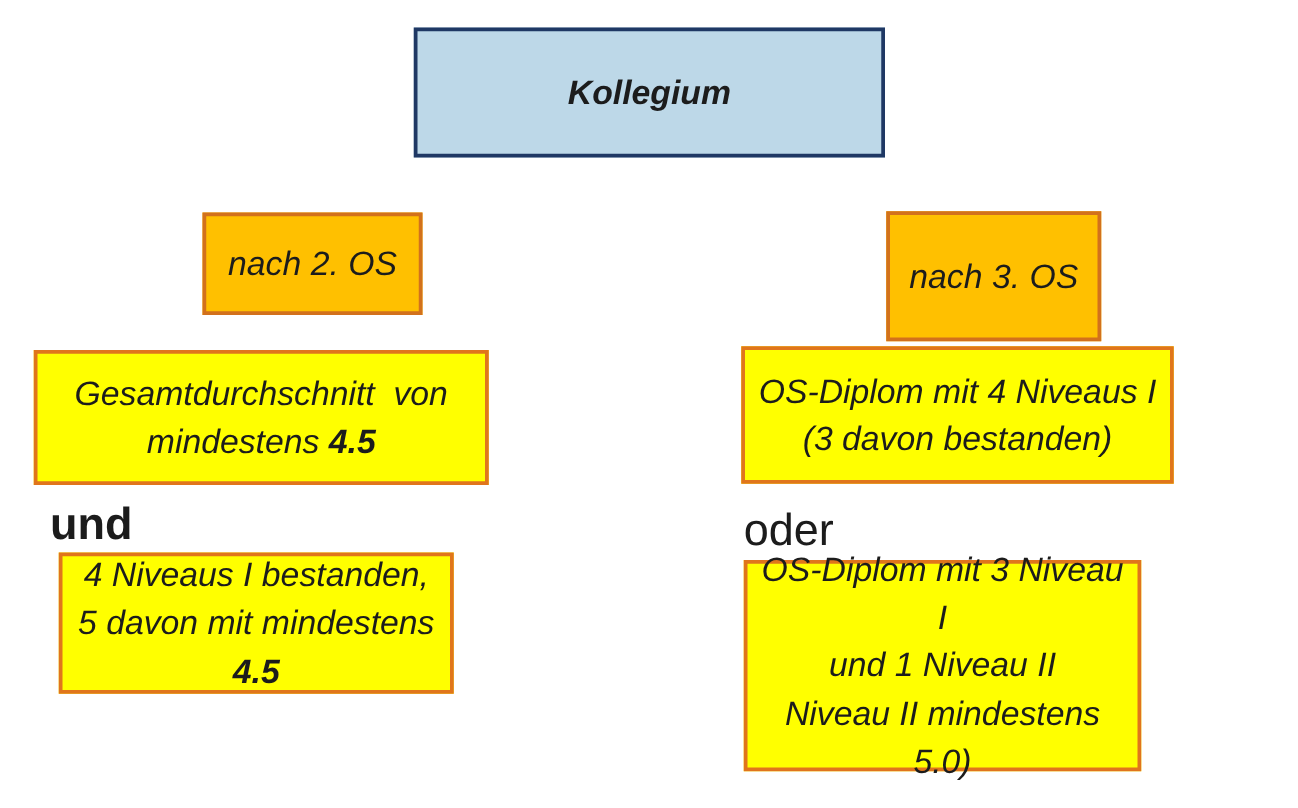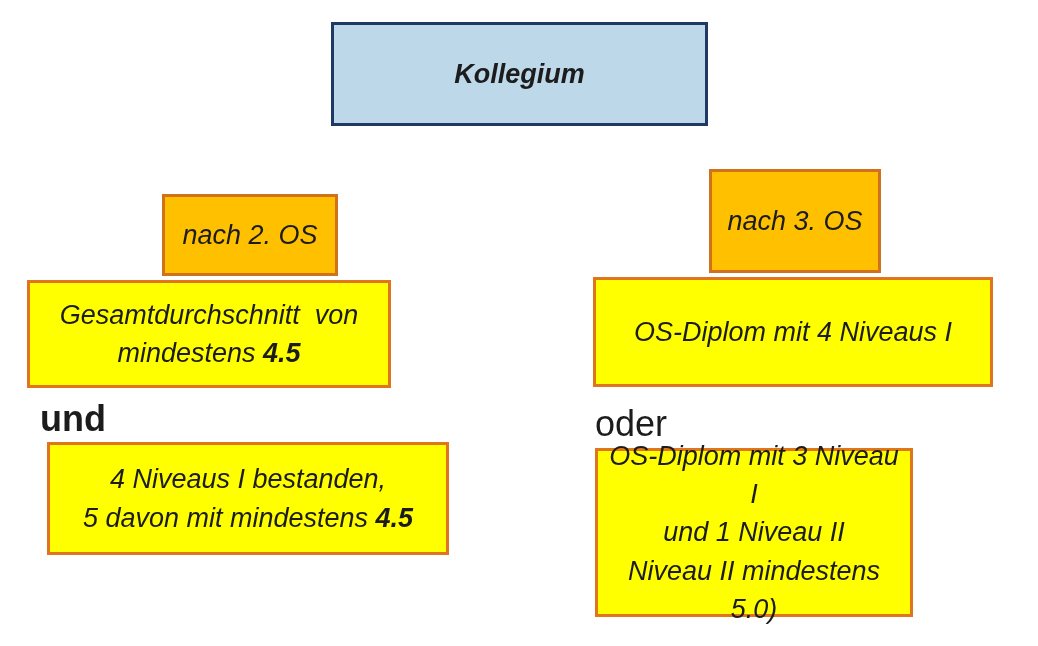--- a/index.html
+++ b/index.html
@@ -20,29 +20,29 @@
     font-size:27px; line-height:1.42; white-space:pre-wrap;font-style:italic;
   }
   .root-box{
     left:331px; top:22px; width:377px; height:104px;
     background:var(--root-fill); border:3px solid var(--root-border);
     font-weight:700;
   }
   .stage-box{
     background:var(--stage-fill); border:3px solid var(--stage-border);
   }
-  .stage-left{left:162px; top:170px; width:176px; height:82px;margin-top:24px;}
+  .stage-left{left:162px; top:170px; width:176px; height:82px;}
   .stage-right{left:709px; top:169px; width:172px; height:104px;}
   .criteria-box{
     background:var(--criteria-fill); border:3px solid var(--criteria-border);
     padding:4px 6px;
   }
   .crit-l1{left:27px;  top:280px; width:364px; height:108px;}
-  .crit-l2{left:47px;  top:442px; width:402px; height:113px;}
-  .crit-r1{left:593px; top:277px; width:400px; height:110px;align-items:center;}
+  .crit-l2{left:47px;  top:442px; width:316px; height:113px;}
+  .crit-r1{left:593px; top:277px; width:346px; height:110px;align-items:center;}
   .crit-r2{left:595px; top:448px; width:318px; height:169px;}
   .connector{
     position:absolute; text-align:left; font-size:36px; line-height:1.3;
   }
   .conn-left{left:40px; top:396px; width:403px; font-weight:700;}
   .conn-right{left:595px; top:401px; width:400px; font-weight:400;}
   .bold{font-weight:700;margin-top:48px;}
   .line{display:block; white-space:pre-wrap;}
 </style>
 </head>
@@ -69,20 +69,21 @@
 
   <div class="connector conn-left">und</div>
 
   <div class="box criteria-box crit-l2">
     <span class="line">4 Niveaus I bestanden,</span>
     <span class="line"><span>5 davon mit mindestens </span><span class="bold">4.5</span></span>
   </div>
 
   <div class="box criteria-box crit-r1">
     <span class="line">OS-Diplom mit 4 Niveaus I</span>
+    <span class="line">(3 davon bestanden)</span>
   </div>
 
   <div class="connector conn-right">oder</div>
 
   <div class="box criteria-box crit-r2">
     <span class="line">OS-Diplom mit 3 Niveau I</span>
     <span class="line">und 1 Niveau II</span>
     <span class="line">Niveau II mindestens 5.0)</span>
   </div>
 

